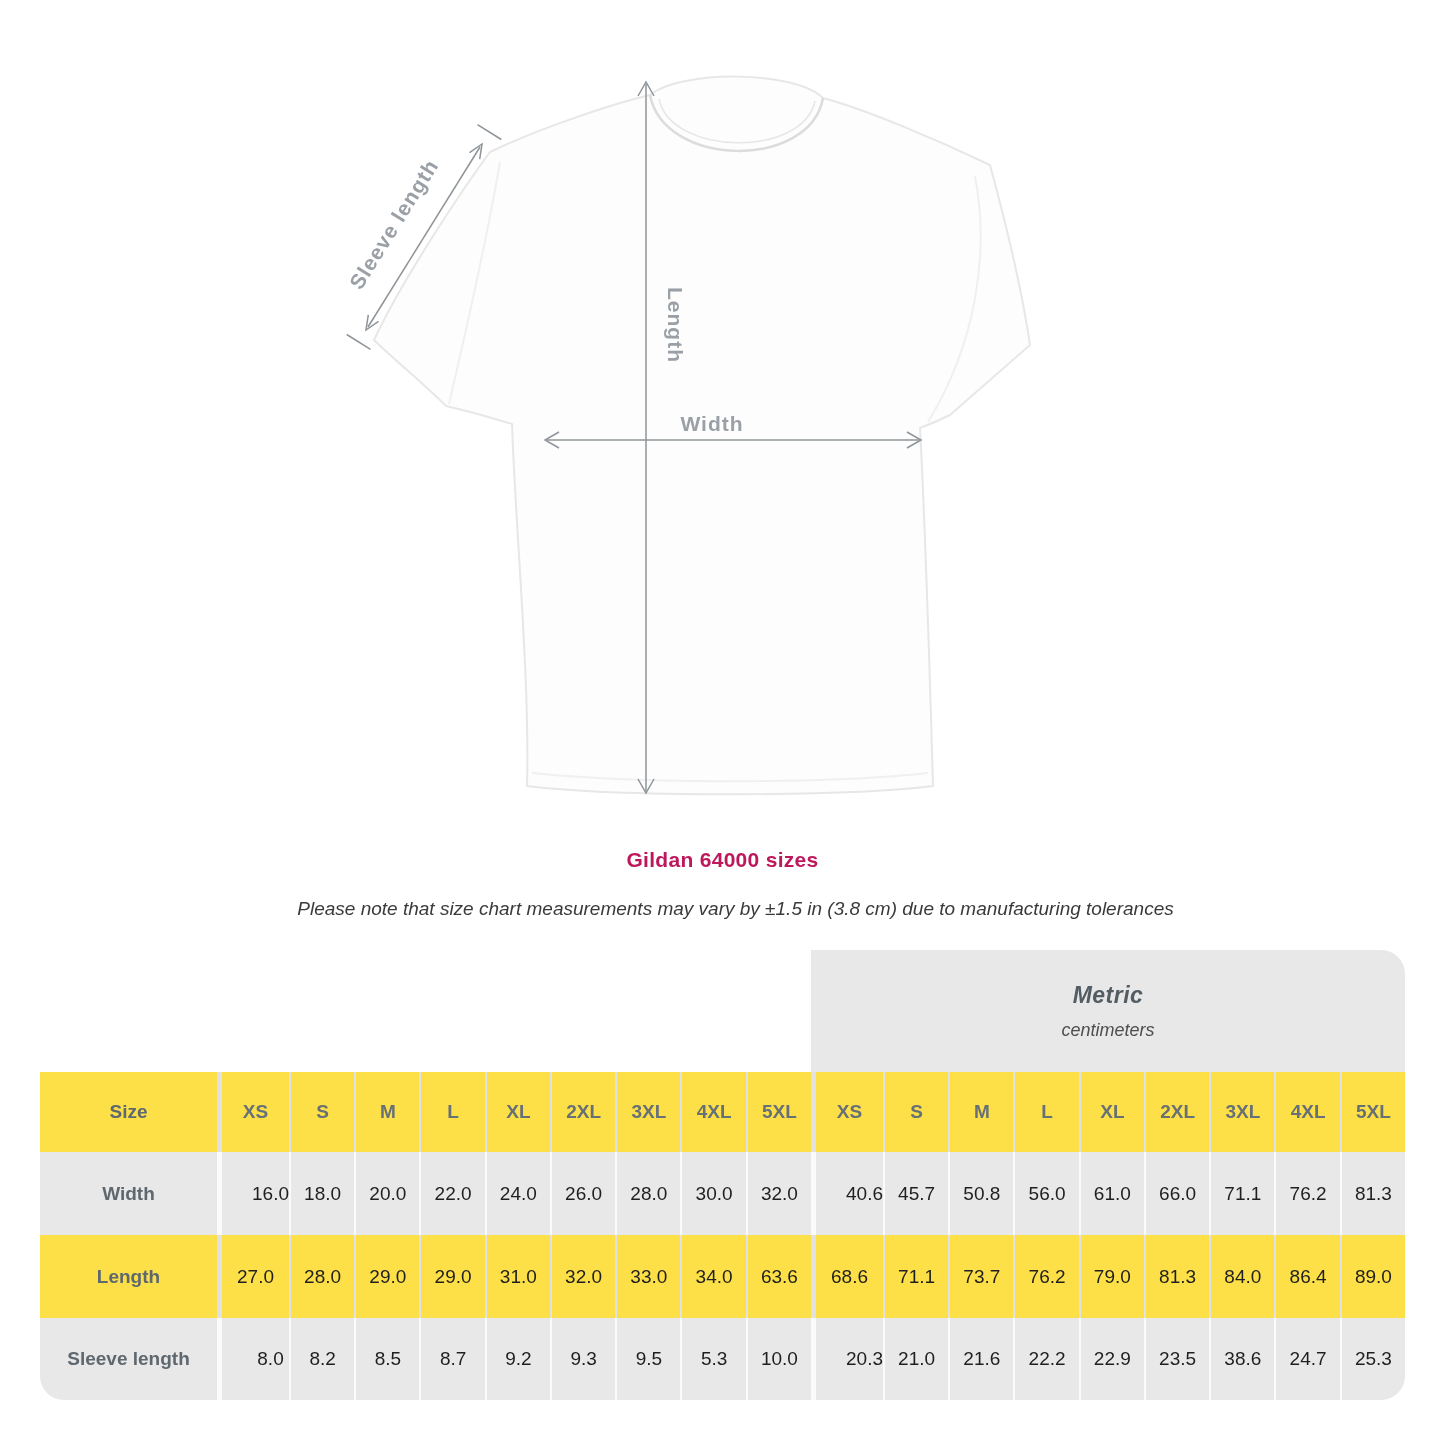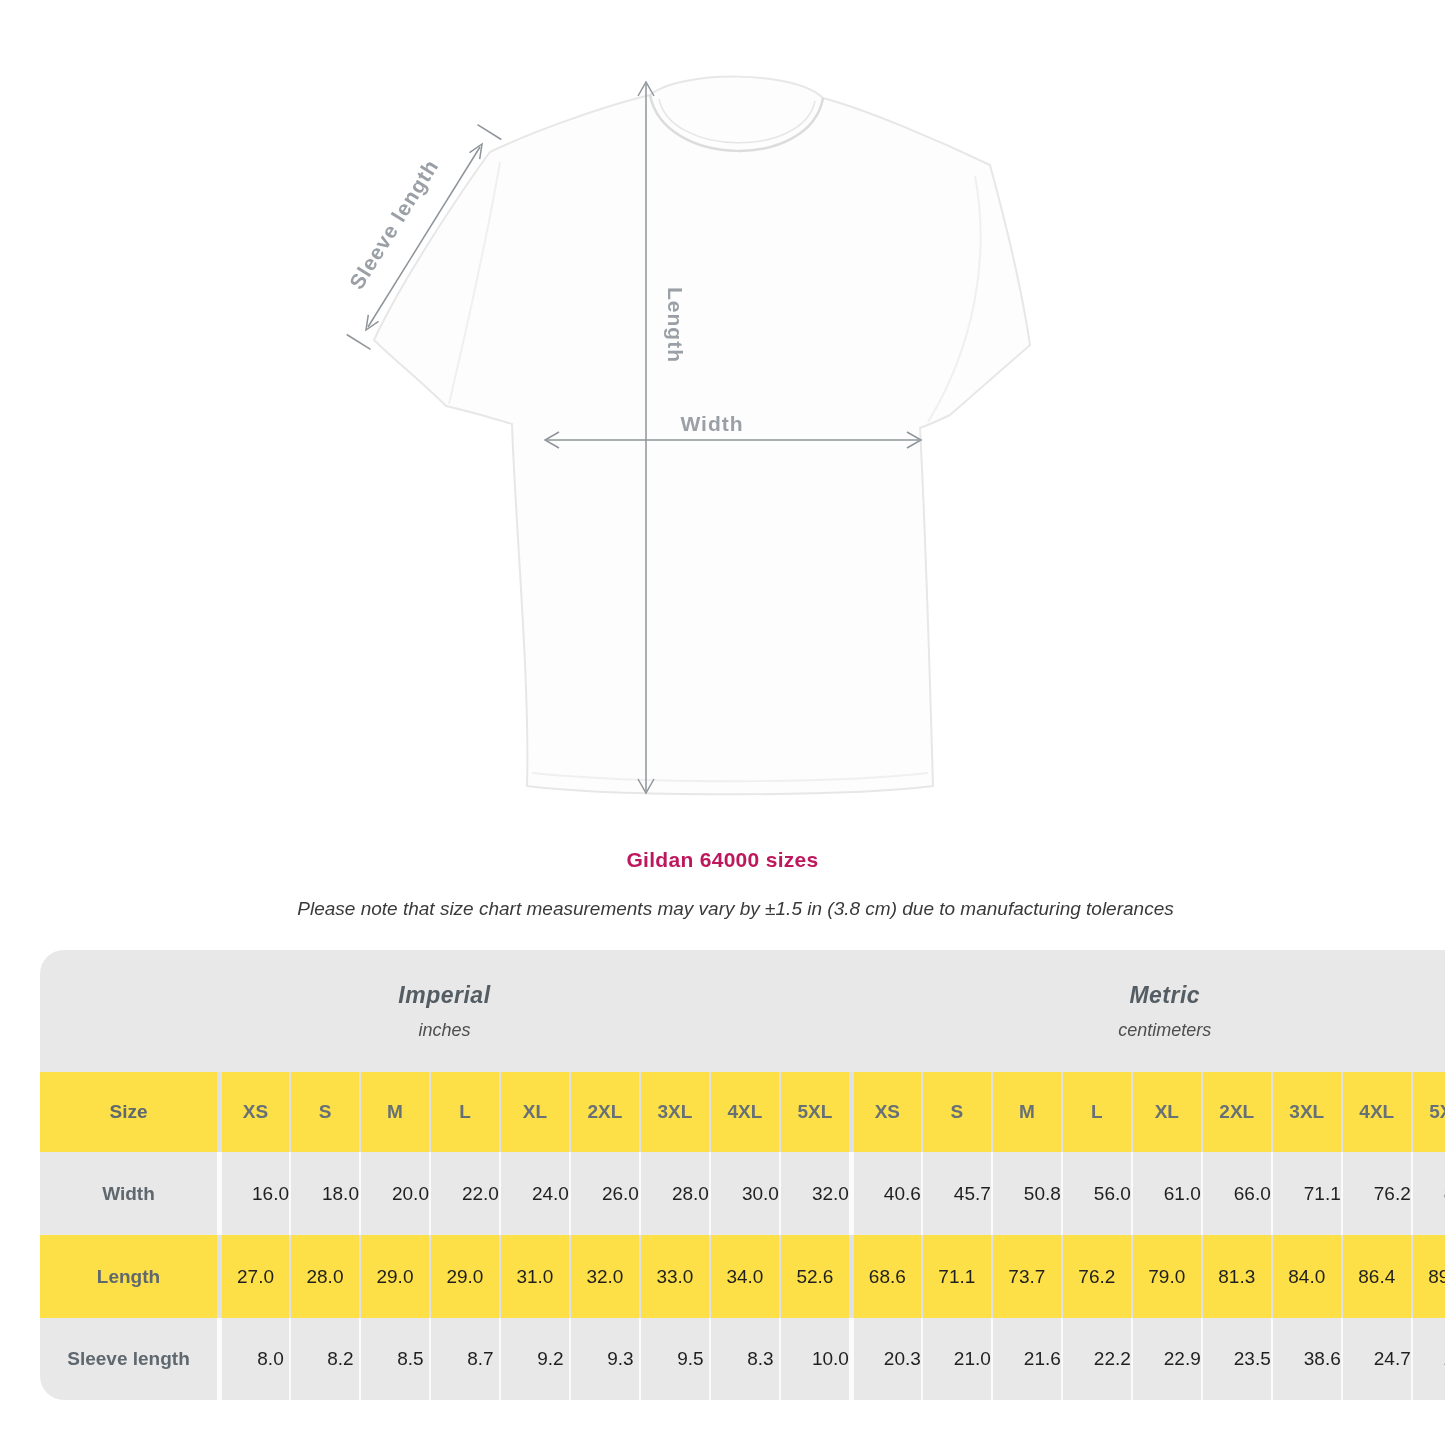--- a/index.html
+++ b/index.html
@@ -28,21 +28,21 @@
   .hdr-metric{grid-column:11/20;border-radius:0 24px 0 0;}
   .hdr-title{font-size:23px;font-weight:bold;font-style:italic;color:#545d63;letter-spacing:.5px;}
   .hdr-sub{font-size:18px;font-style:italic;color:#4e4e4e;}
   .w{background:#fde047;}
   .g{background:#e8e8e8;}
   .lbl{font-size:19px;font-weight:bold;color:#5f686f;}
   .sz{font-size:19px;font-weight:bold;color:#677077;}
   .val{font-size:19px;color:#1f1f1f;}
   .s2l{border-left:2px solid #e1e1e1;}
   .s5l{border-left:5px solid #e1e1e1;}
-  .s2w{border-left:2px solid #fbfbfb;padding-left:31px;}
+  .s2w{border-left:2px solid #fbfbfb;}
   .s5w{border-left:5px solid #fbfbfb;padding-left:30px;}
   .br-bl{border-radius:0 0 0 24px;}
   .br-br{border-radius:0 0 24px 0;}
 </style>
 </head>
 <body>
 
 <div class="page">
 
   <svg class="shirt-svg" width="1445" height="840" viewBox="0 0 1445 840">
@@ -91,24 +91,20 @@
     <text class="dim-label" x="400" y="228" text-anchor="middle" transform="rotate(-58 400 228)">Sleeve length</text>
     <text class="dim-label" x="668" y="325" text-anchor="middle" transform="rotate(90 668 325)">Length</text>
     <text class="dim-label" x="712" y="431" text-anchor="middle">Width</text>
   </svg>
 
   <div class="title">Gildan 64000 sizes</div>
   <div class="note">Please note that size chart measurements may vary by ±1.5 in (3.8 cm) due to manufacturing tolerances</div>
 
   <div class="size-table">
 
-    <div class="c hdr hdr-imperial">
-      <div class="hdr-title">Imperial</div>
-      <div class="hdr-sub">inches</div>
-    </div>
     <div class="c hdr hdr-metric">
       <div class="hdr-title">Metric</div>
       <div class="hdr-sub">centimeters</div>
     </div>
 
     <div class="c w lbl">Size</div>
     <div class="c w sz s5l">XS</div>
     <div class="c w sz s2l">S</div>
     <div class="c w sz s2l">M</div>
     <div class="c w sz s2l">L</div>
@@ -149,40 +145,40 @@
 
     <div class="c w lbl">Length</div>
     <div class="c w val s5l">27.0</div>
     <div class="c w val s2l">28.0</div>
     <div class="c w val s2l">29.0</div>
     <div class="c w val s2l">29.0</div>
     <div class="c w val s2l">31.0</div>
     <div class="c w val s2l">32.0</div>
     <div class="c w val s2l">33.0</div>
     <div class="c w val s2l">34.0</div>
-    <div class="c w val s2l">52.6</div>
+    <div class="c w val s2l">63.6</div>
     <div class="c w val s5l">68.6</div>
     <div class="c w val s2l">71.1</div>
     <div class="c w val s2l">73.7</div>
     <div class="c w val s2l">76.2</div>
     <div class="c w val s2l">79.0</div>
     <div class="c w val s2l">81.3</div>
     <div class="c w val s2l">84.0</div>
     <div class="c w val s2l">86.4</div>
     <div class="c w val s2l">89.0</div>
 
     <div class="c g lbl br-bl">Sleeve length</div>
     <div class="c g val s5w">8.0</div>
     <div class="c g val s2w">8.2</div>
     <div class="c g val s2w">8.5</div>
     <div class="c g val s2w">8.7</div>
     <div class="c g val s2w">9.2</div>
     <div class="c g val s2w">9.3</div>
     <div class="c g val s2w">9.5</div>
-    <div class="c g val s2w">8.3</div>
+    <div class="c g val s2w">5.3</div>
     <div class="c g val s2w">10.0</div>
     <div class="c g val s5w">20.3</div>
     <div class="c g val s2w">21.0</div>
     <div class="c g val s2w">21.6</div>
     <div class="c g val s2w">22.2</div>
     <div class="c g val s2w">22.9</div>
     <div class="c g val s2w">23.5</div>
     <div class="c g val s2w">38.6</div>
     <div class="c g val s2w">24.7</div>
     <div class="c g val s2w br-br">25.3</div>

